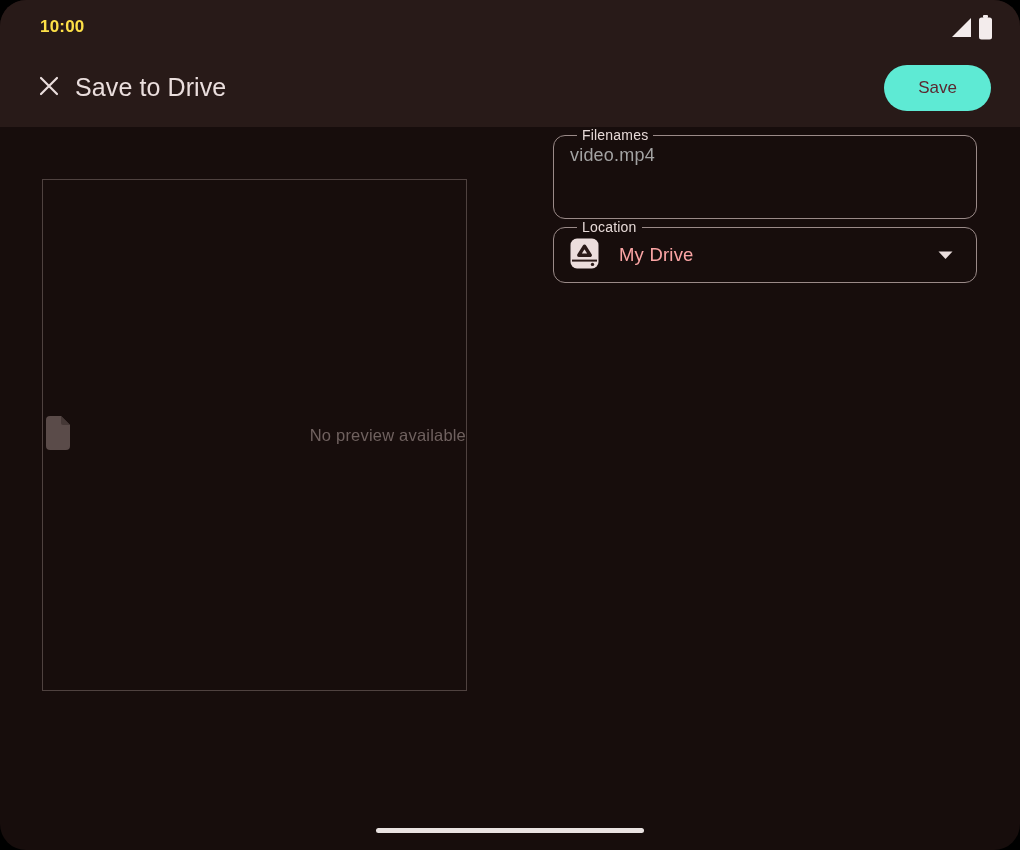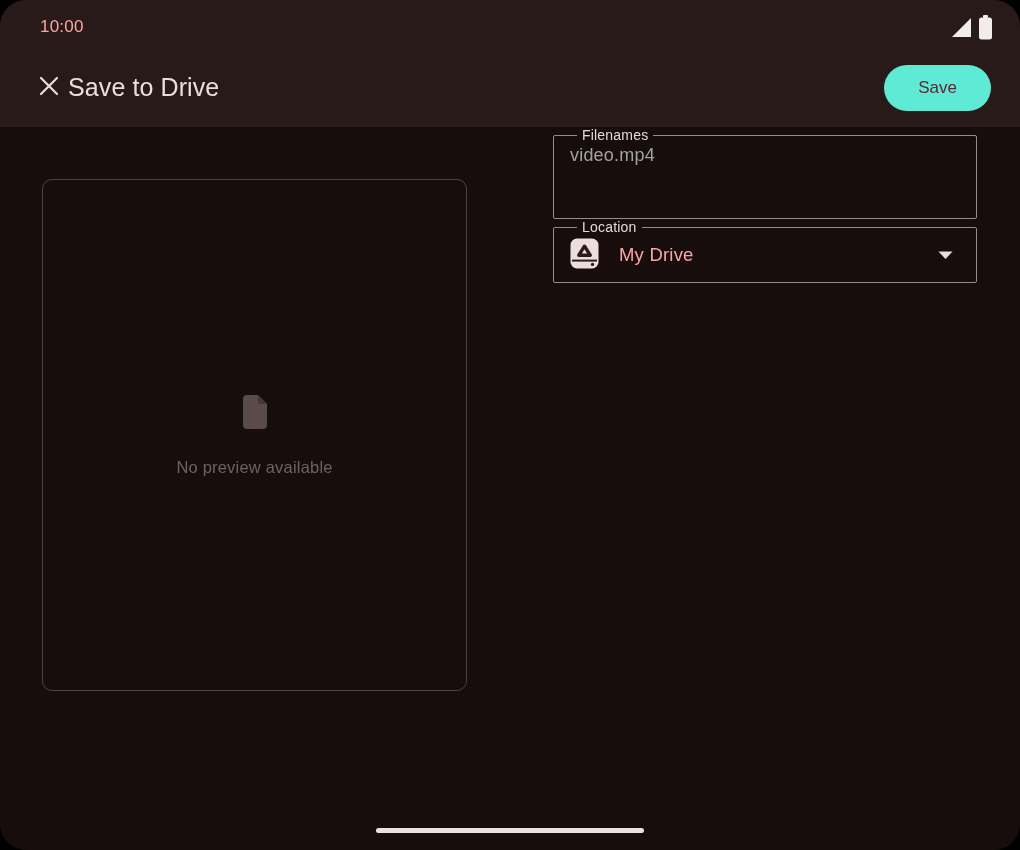--- a/index.html
+++ b/index.html
@@ -20,42 +20,42 @@
   .top-band { background: #281a18; height: 127px; }
 
   .statusbar {
     height: 48px;
     display: flex;
     align-items: center;
     justify-content: space-between;
     padding: 6px 27px 0 40px;
   }
   .status-time {
-    color: #fca5a5;
+    color: #fde047;
     font-size: 17px;
-    font-weight: 400;
+    font-weight: 700;
     letter-spacing: 0.2px;
   }
   .status-icons { display: flex; align-items: center; gap: 5px; }
   .status-icons svg { display: block; }
 
   .appbar {
     height: 79px;
     display: flex;
     align-items: center;
     padding: 0 29px 0 30px;
   }
   .close-btn {
     width: 38px; height: 38px;
     border: none; background: transparent;
     display: flex; align-items: center; justify-content: center;
     cursor: pointer; padding: 0; border-radius: 50%;
   }
   .appbar-title {
-    margin-left: 0;
+    margin-left: 7px;
     color: #eadedd;
     font-size: 25px;
     font-weight: 400;
     letter-spacing: 0.1px;
   }
   .save-btn {
     margin-left: auto;
     min-width: 107px;
     height: 46px;
     border: none;
@@ -70,44 +70,43 @@
   }
 
   
   .content { position: relative; height: 723px; }
 
   .preview-box {
     position: absolute;
     left: 42px; top: 52px;
     width: 425px; height: 512px;
     border: 1px solid #4f4240;
-    border-radius: 10px;
-    display: flex;
-    flex-direction: column;
-    align-items: center;
-    justify-content: center;
+    border-radius: 0;
+    display: flex;
+    align-items: center;
+    justify-content: space-between;
     gap: 24px;
   }
   .preview-msg {
     color: #6f615f;
     font-size: 16.5px;
     letter-spacing: 0.2px;
   }
 
   .right-col {
     position: absolute;
     left: 553px; top: 0;
     width: 424px;
   }
 
   fieldset.mfield {
     margin: 0;
     width: 424px;
     border: 1px solid #9a8a88;
-    border-radius: 2px;
+    border-radius: 12px;
     padding: 0 16px;
   }
   fieldset.mfield legend {
     font-size: 14px;
     color: #e6d9d7;
     padding: 0 5px;
     margin-left: 7px;
     letter-spacing: 0.2px;
   }
   .filenames-field {

